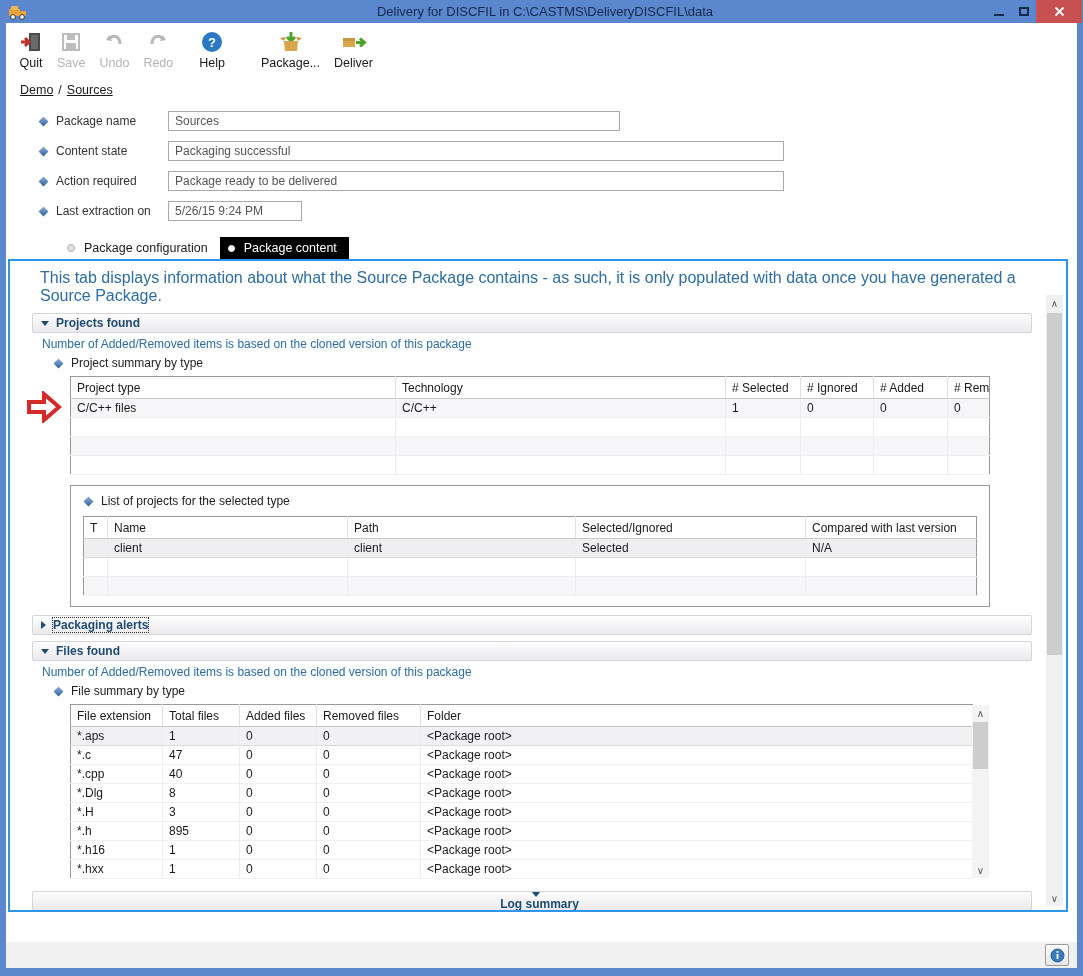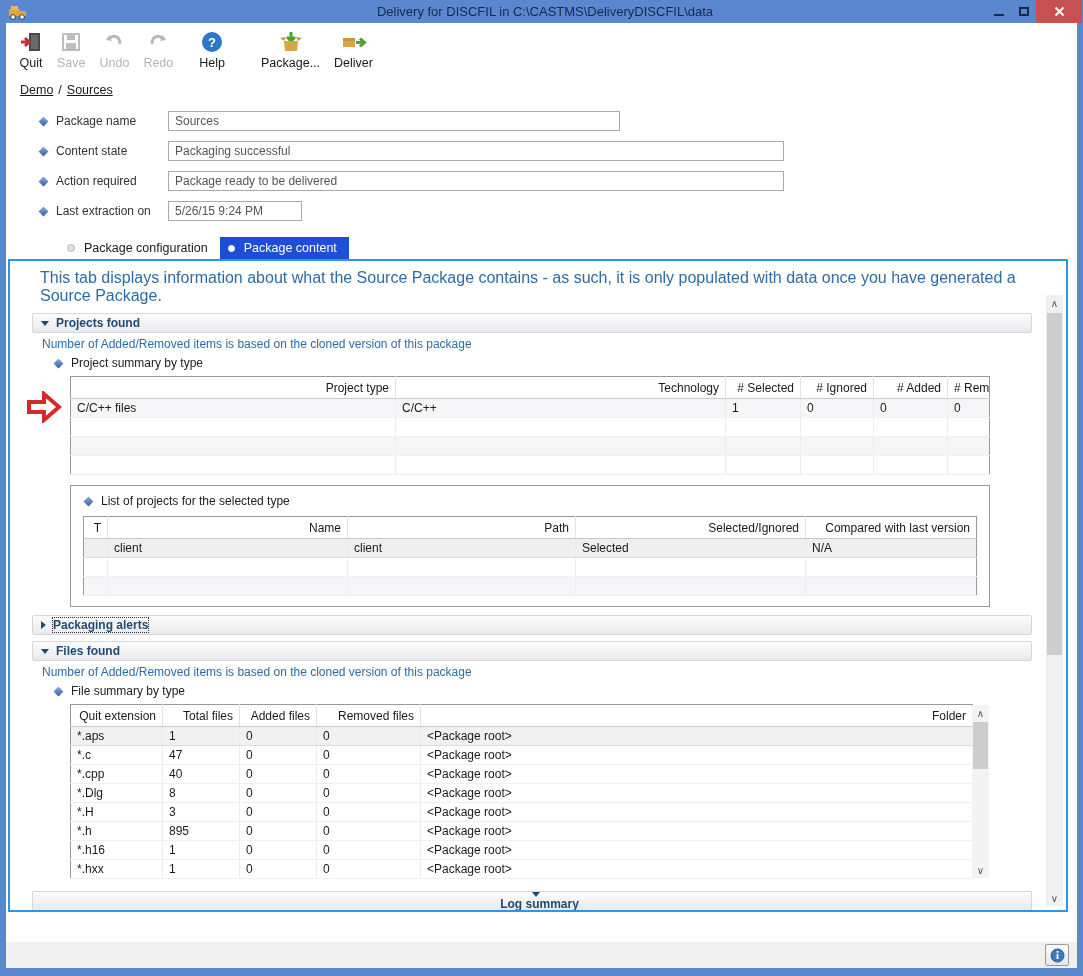--- a/index.html
+++ b/index.html
@@ -62,21 +62,21 @@
   .w-state { width:616px; }
   .w-date  { width:134px; }
 
   
   .tabs { display:flex; align-items:flex-end; padding-left:25px; height:26px; flex:0 0 auto;margin-left:28px; }
   .tab { display:flex; align-items:center; font-size:12.5px; padding:4px 12px 4px 8px; cursor:pointer; }
   .tab .dot {
     width:8px; height:8px; border-radius:50%;
     background:#e0e0e0; border:1px solid #b5b5b5; margin-right:9px;
   }
-  .tab.active { background:#1d4ed8; color:#ffffff; }
+  .tab.active { background:#000000; color:#ffffff; }
   .tab.active .dot { background:#ffffff; border-color:#ffffff; width:7px; height:7px; }
   .tab.inactive { color:#1a1a1a; }
 
   
   .panel {
     margin:0 9px 0 2px; height:653px; border:2px solid #3094e8;
     position:relative; background:#fff; overflow:hidden; flex:0 0 auto;
   }
   .intro { margin:8px 30px 8px 30px; font-size:16px; color:#2e6da4; }
   .sections { margin:0 34px 0 22px; }
@@ -93,21 +93,21 @@
   .focus-dotted { outline:1px dotted #333; }
 
   .note { font-size:12px; color:#2e6da4; margin:4px 0 5px 10px; }
   .sub-label { display:flex; align-items:center; font-size:12px; color:#222; margin:2px 0 6px 23px; }
 
   table.grid {
     border-collapse:collapse; table-layout:fixed; width:100%;
     background:#fff; border:1px solid #9a9a9a; font-size:12px; color:#1a1a1a;
   }
   table.grid th {
-    text-align:right; font-weight:normal; padding:3px 6px; height:22px;
+    text-align:left; font-weight:normal; padding:3px 6px; height:22px;
     border-bottom:1px solid #c9c9c9; border-right:1px solid #e2e2e2; background:#fff;
     overflow:hidden; white-space:nowrap;
   }
   table.grid td {
     padding:2px 6px; height:19px; border-right:1px solid #ededed;
     border-bottom:1px solid #f0f0f0; overflow:hidden; white-space:nowrap;
   }
   table.grid th:last-child, table.grid td:last-child { border-right:none; }
 
   .summary-wrap { position:relative; margin-left:38px; width:920px; }
@@ -419,21 +419,21 @@
         <div class="note">Number of Added/Removed items is based on the cloned version of this package</div>
         <div class="sub-label">
           <span class="diamond"></span>
           <span>File summary by type</span>
         </div>
 
         <div class="filetable-wrap">
           <table class="grid" id="file-table">
               <thead>
                 <tr>
-                  <th class="col0">Quit extension</th>
+                  <th class="col0">File extension</th>
                   <th class="col1">Total files</th>
                   <th class="col2">Added files</th>
                   <th class="col3">Removed files</th>
                   <th class="col4">Folder</th>
                 </tr>
               </thead>
               <tbody>
                 <tr>
                   <td class="col0">*.aps</td>
                   <td class="col1">1</td>

